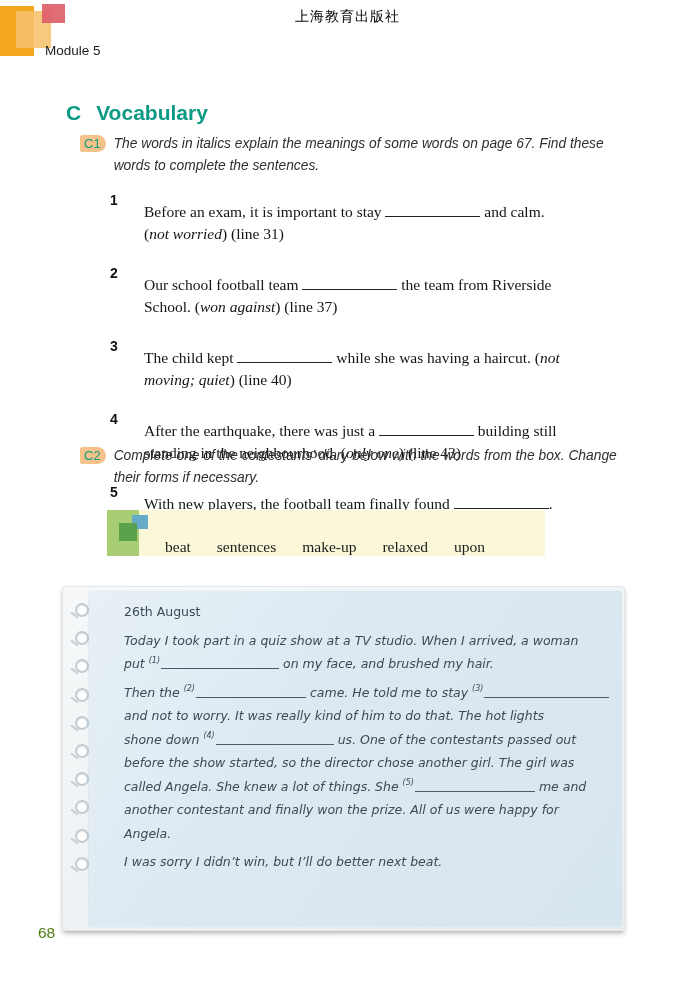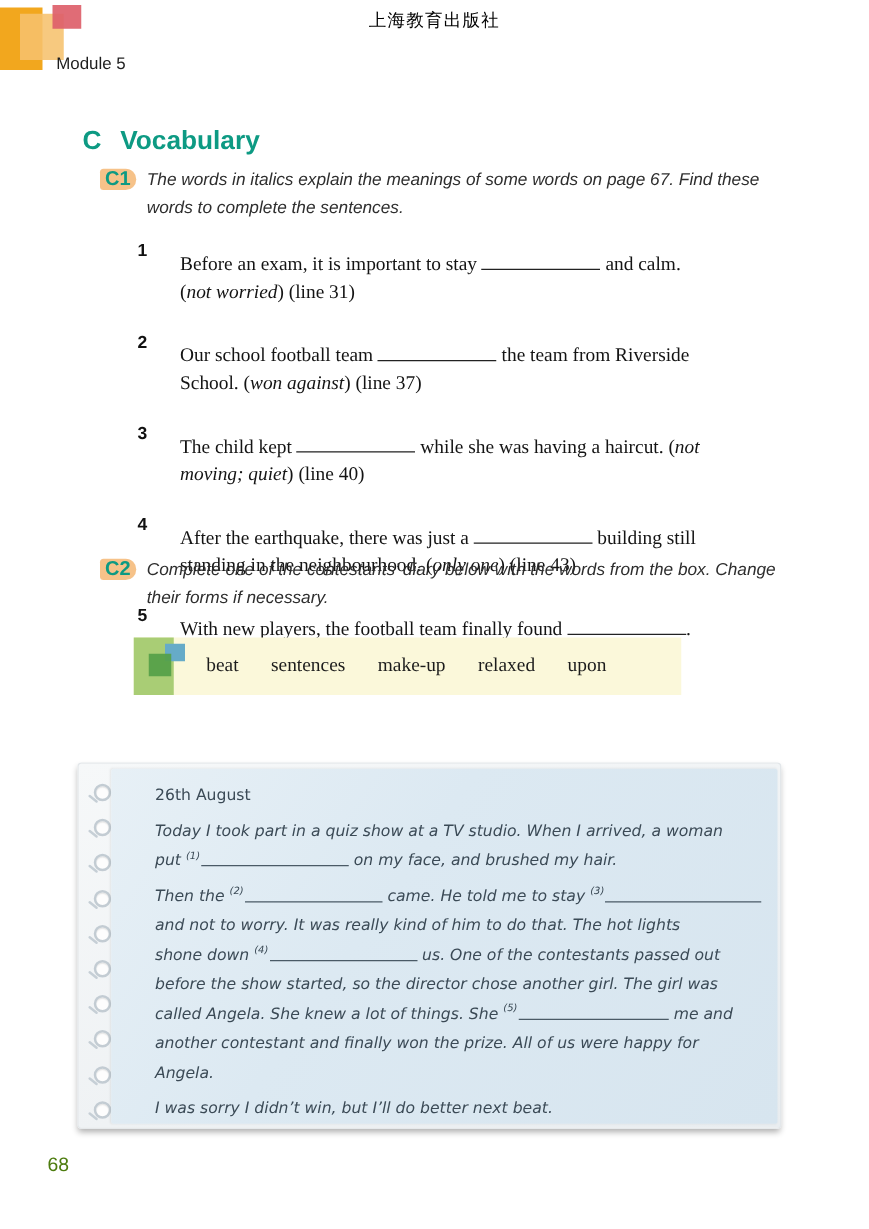--- a/index.html
+++ b/index.html
@@ -21,43 +21,43 @@
   .module{position:absolute;left:45px;top:43px;font-size:13.5px;color:#1e1e1e;}
 
   .section-heading{position:absolute;left:66px;top:101px;margin:0;
                    font-size:21px;font-weight:bold;color:var(--teal);}
   .sec-letter{margin-right:15px;}
 
   .exercise{position:absolute;display:flex;align-items:flex-start;gap:8px;}
   .c1{left:80px;top:133px;width:545px;}
   .c2{left:80px;top:445px;width:560px;}
   .badge{flex:0 0 auto;display:inline-block;background:var(--badge-bg);color:var(--teal);
-         font-weight:bold;font-size:16px;line-height:15px;padding:1px 5px 1px 4px;
+         font-weight:normal;font-size:13px;line-height:15px;padding:1px 5px 1px 4px;
          border-radius:3px 9px 9px 3px;margin-top:2px;text-align:right;}
   .instructions{margin:0;font-style:italic;font-size:13.8px;line-height:21.5px;color:#2e2e2e;}
 
   .item-list{position:absolute;left:110px;top:189px;width:505px;
              font-family:"Liberation Serif",serif;font-size:15.5px;line-height:21.5px;color:#141414;}
   .item{display:flex;margin-bottom:6px;}
   .item-num{flex:0 0 22px;font-family:"Liberation Sans",sans-serif;font-weight:bold;
             font-size:14px;padding-top:1px;color:#111;}
   .item-body{margin:12px;flex:1;}
   .item-body .blank{border-bottom:1px solid #222;height:12px;}
   .blank{display:inline-block;}
 
   .word-box{position:absolute;left:107px;top:510px;width:438px;height:46px;background:var(--wordbox-bg);}
   .wb-sq{position:absolute;display:block;}
   .wb-green{left:0;top:0;width:32px;height:46px;background:#a9cd75;}
   .wb-blue{left:25px;top:5px;width:16px;height:14px;background:#66abc8;}
   .wb-darkgreen{left:12px;top:13px;width:18px;height:18px;background:#55a048;opacity:.92;}
-  .wb-words{position:absolute;left:58px;top:0;height:100%;display:flex;align-items:center;gap:26px;
+  .wb-words{position:absolute;left:58px;top:0;height:100%;display:flex;align-items:flex-end;gap:26px;
             font-family:"Liberation Serif",serif;font-size:15.5px;color:#1c1c1c;}
 
   
-  .diary{position:absolute;left:62px;top:610px;width:563px;height:293px;
+  .diary{position:absolute;left:62px;top:586px;width:563px;height:345px;
          background:linear-gradient(160deg,#f6f8f9 0%,#eff2f4 60%,#e9edf0 100%);
          border-radius:3px;border:1px solid #e3e7ea;box-sizing:border-box;
          box-shadow:0 3px 5px -1px rgba(0,0,0,.32);}
   .binding{position:absolute;left:0;top:0;width:28px;height:100%;}
   .hole{position:absolute;left:12px;width:10px;height:10px;background:#fdfdfd;
         border:2px solid #c3ccd3;border-radius:50%;
         box-shadow:inset 0 1px 1px rgba(0,0,0,.10);}
   .hole::after{content:"";position:absolute;left:-7px;top:9px;width:9px;height:2px;
                background:#c6cfd6;border-radius:2px;transform:rotate(38deg);}
   .paper{position:absolute;left:26px;top:4px;right:2px;bottom:3px;

